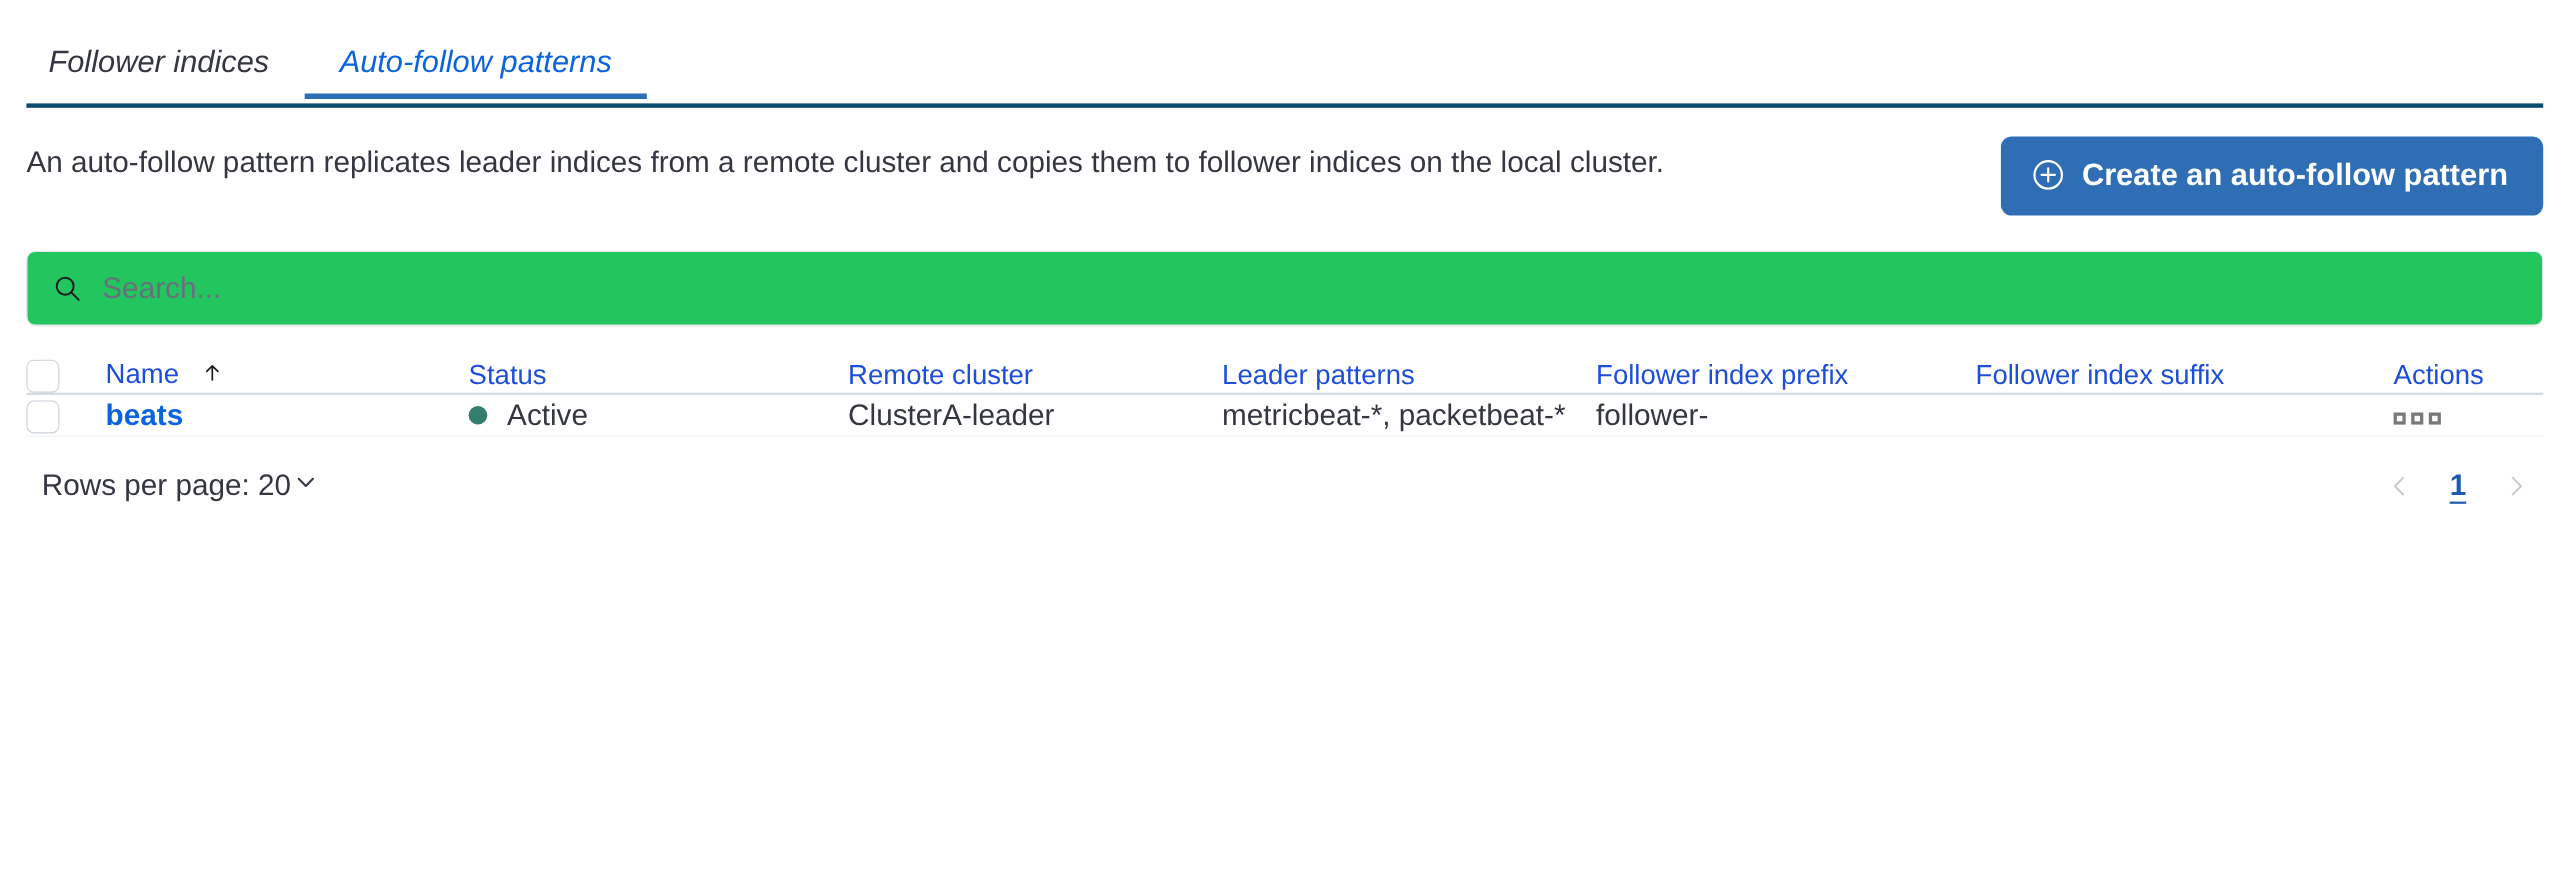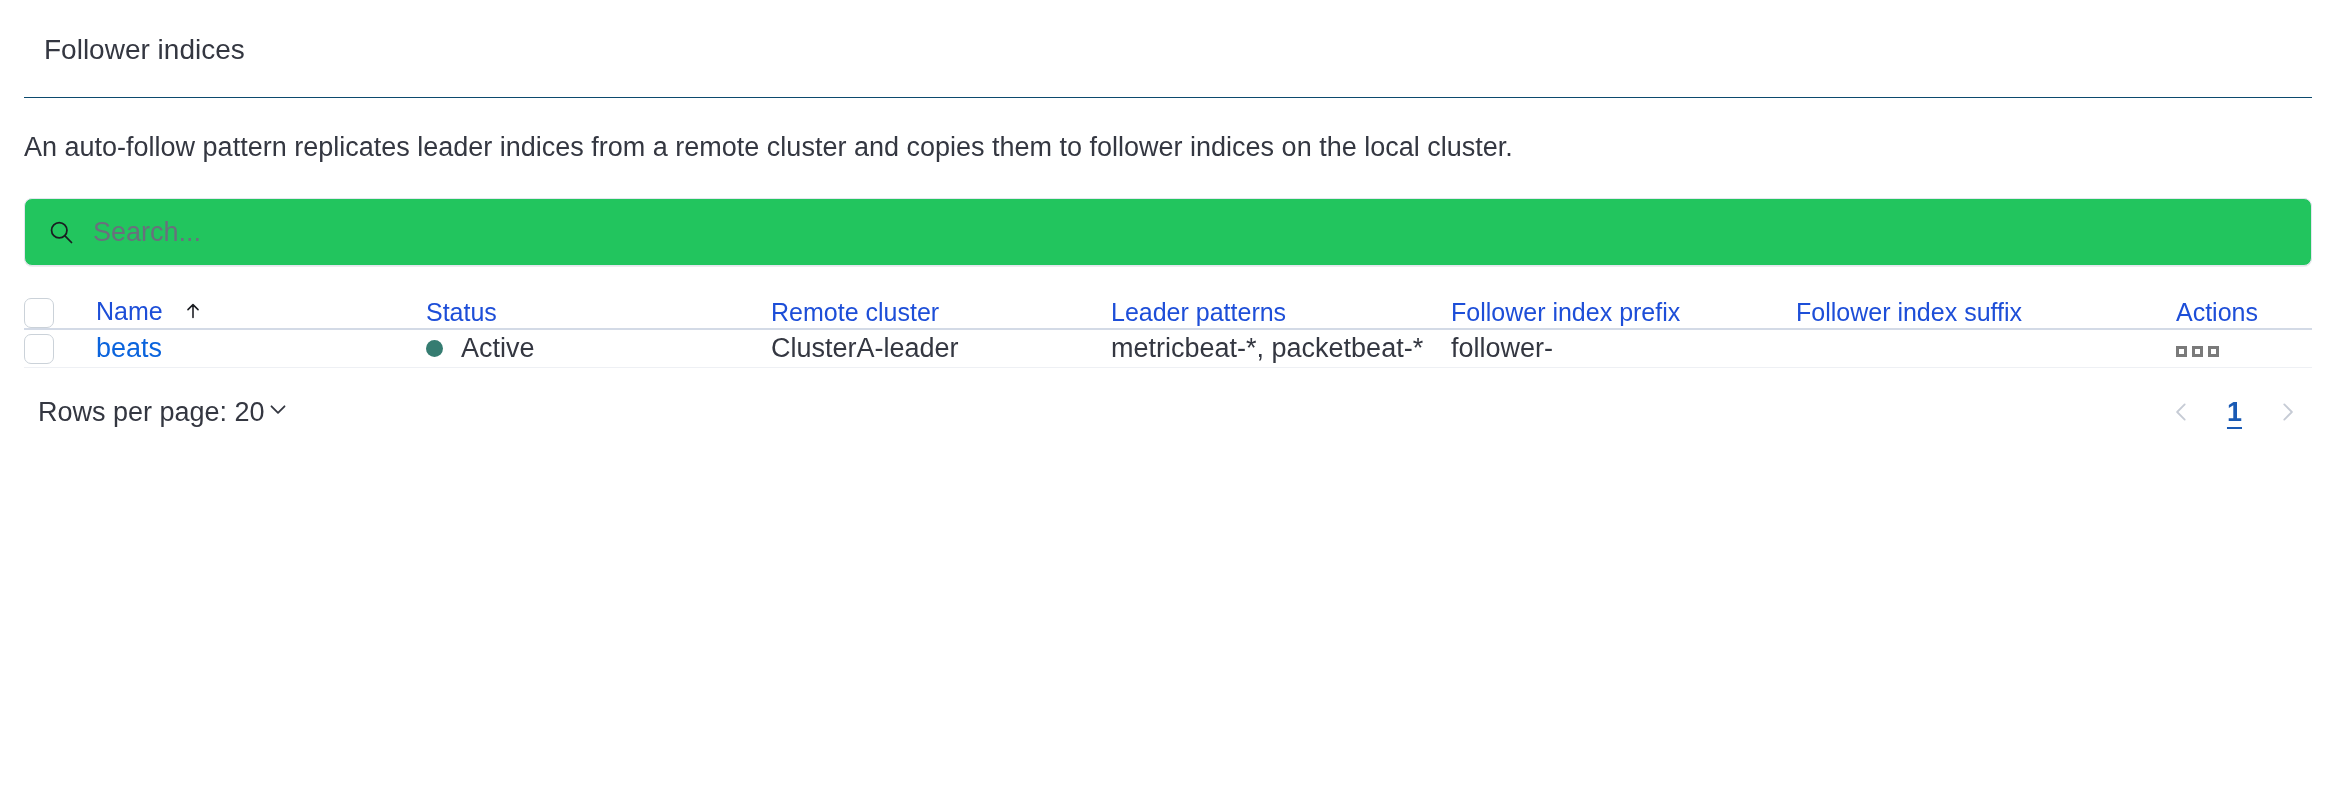--- a/index.html
+++ b/index.html
@@ -25,25 +25,26 @@
     font-weight: 400;
     color: #1a1c21;
     letter-spacing: -0.5px;
     margin: 0;
     padding-top: 10px;
   }
 
   
   .tabs {
     display: flex;
-    align-items: flex-start;
+    align-items: center;
     gap: 0;
     margin-top: 36px;
-    border-bottom: 1px solid #0c4a6e;
+    border-bottom: 4px solid #0c4a6e;
     height: 62px;
+    font-style: italic;
   }
   .tab {
     position: relative;
     font-size: 28px;
     line-height: 1;
     padding: 0 32px 18px 32px;
     color: #343741;
     cursor: pointer;
     white-space: nowrap;
   }
@@ -169,20 +170,21 @@
     display: inline-block;
     cursor: pointer;
     vertical-align: middle;
   }
   .sort-arrow { margin-left: 12px; display: inline-block; vertical-align: -2px; }
   .name-link {
     color: #0b64dd;
     text-decoration: none;
     font-size: 27px;
     cursor: pointer;
+    font-weight: bold;
   }
   .status-cell { display: flex; align-items: center; gap: 18px; text-align: center; }
   .status-dot {
     width: 17px; height: 17px; border-radius: 50%;
     background: #357c71;
     flex: 0 0 auto;
   }
   .leader-patterns { line-height: 1.38; }
   .actions-icon {
     display: inline-flex;
@@ -234,24 +236,36 @@
 </head>
 <body>
 
 <div class="page">
 
 
   <div class="tabs">
     <div class="tab">
       <span>Follower indices</span>
     </div>
+    <div class="tab active">
+      <span>Auto-follow patterns</span>
+    </div>
   </div>
 
   <div class="desc-row">
     <div class="desc-text">An auto-follow pattern replicates leader indices from a remote cluster and copies them to follower indices on the local cluster.</div>
+    <button class="create-btn">
+      <span class="plus-circle">
+        <svg width="30" height="30" viewBox="0 0 24 24" fill="none">
+          <circle cx="12" cy="12" r="10" stroke="#ffffff" stroke-width="1.6"></circle>
+          <path d="M12 7.2v9.6M7.2 12h9.6" stroke="#ffffff" stroke-width="1.6" stroke-linecap="round"></path>
+        </svg>
+      </span>
+      <span>Create an auto-follow pattern</span>
+    </button>
   </div>
 
   <div class="search-bar">
     <span class="search-icon">
       <svg width="28" height="28" viewBox="0 0 24 24" fill="none">
         <circle cx="10.5" cy="10.5" r="6.6" stroke="#1a1c21" stroke-width="1.5"></circle>
         <path d="M15.4 15.4L21 21" stroke="#1a1c21" stroke-width="1.5" stroke-linecap="round"></path>
       </svg>
     </span>
     <input class="search-input" type="text" value="" placeholder="Search..." style="">

